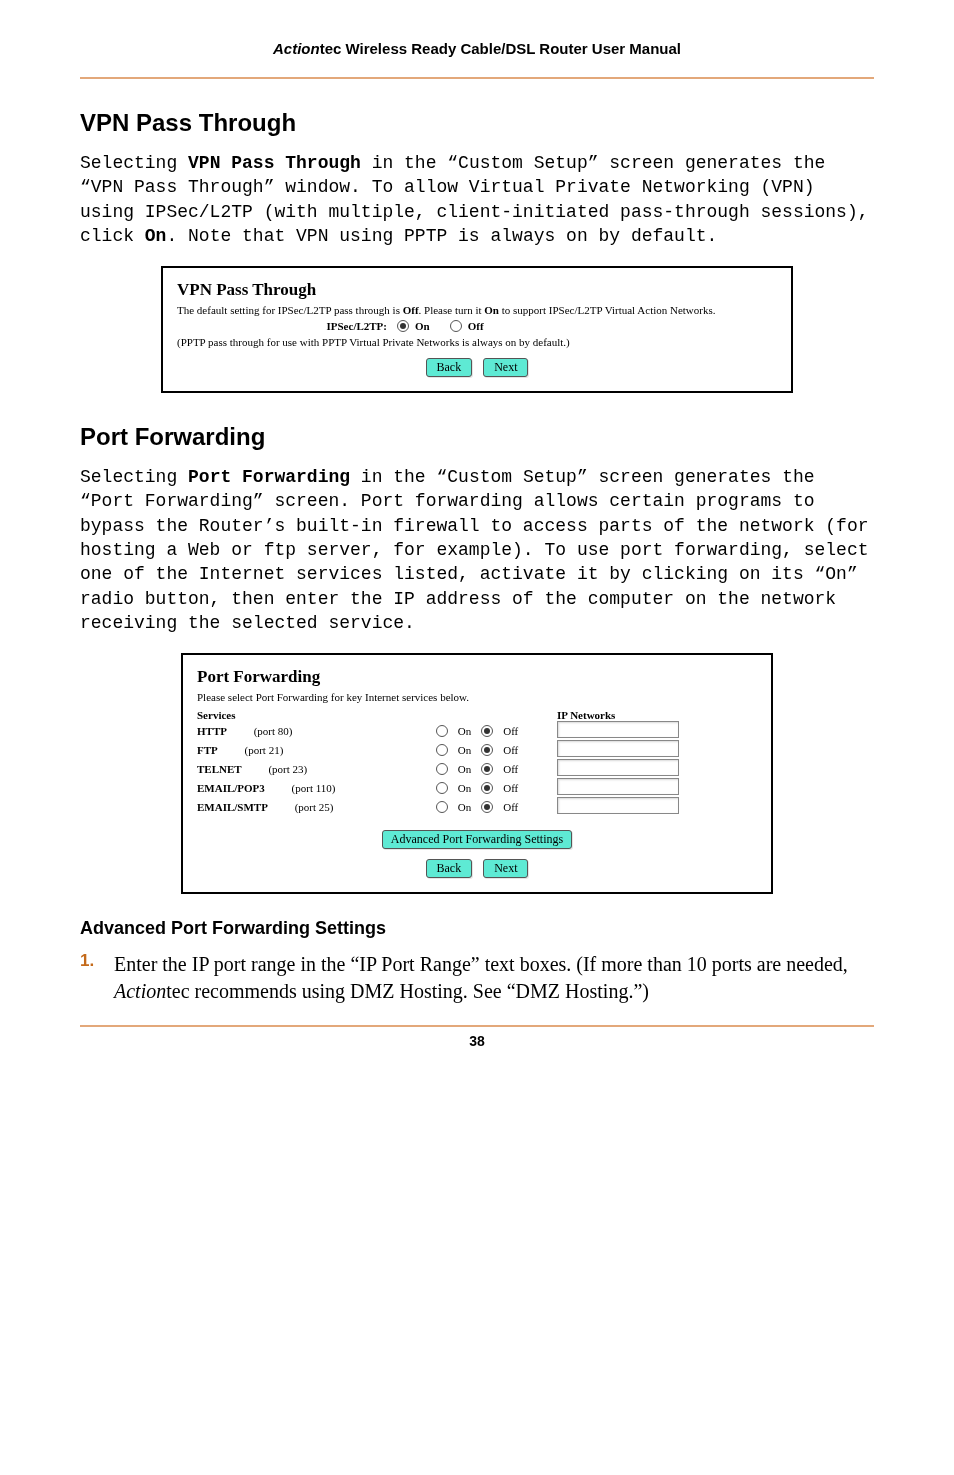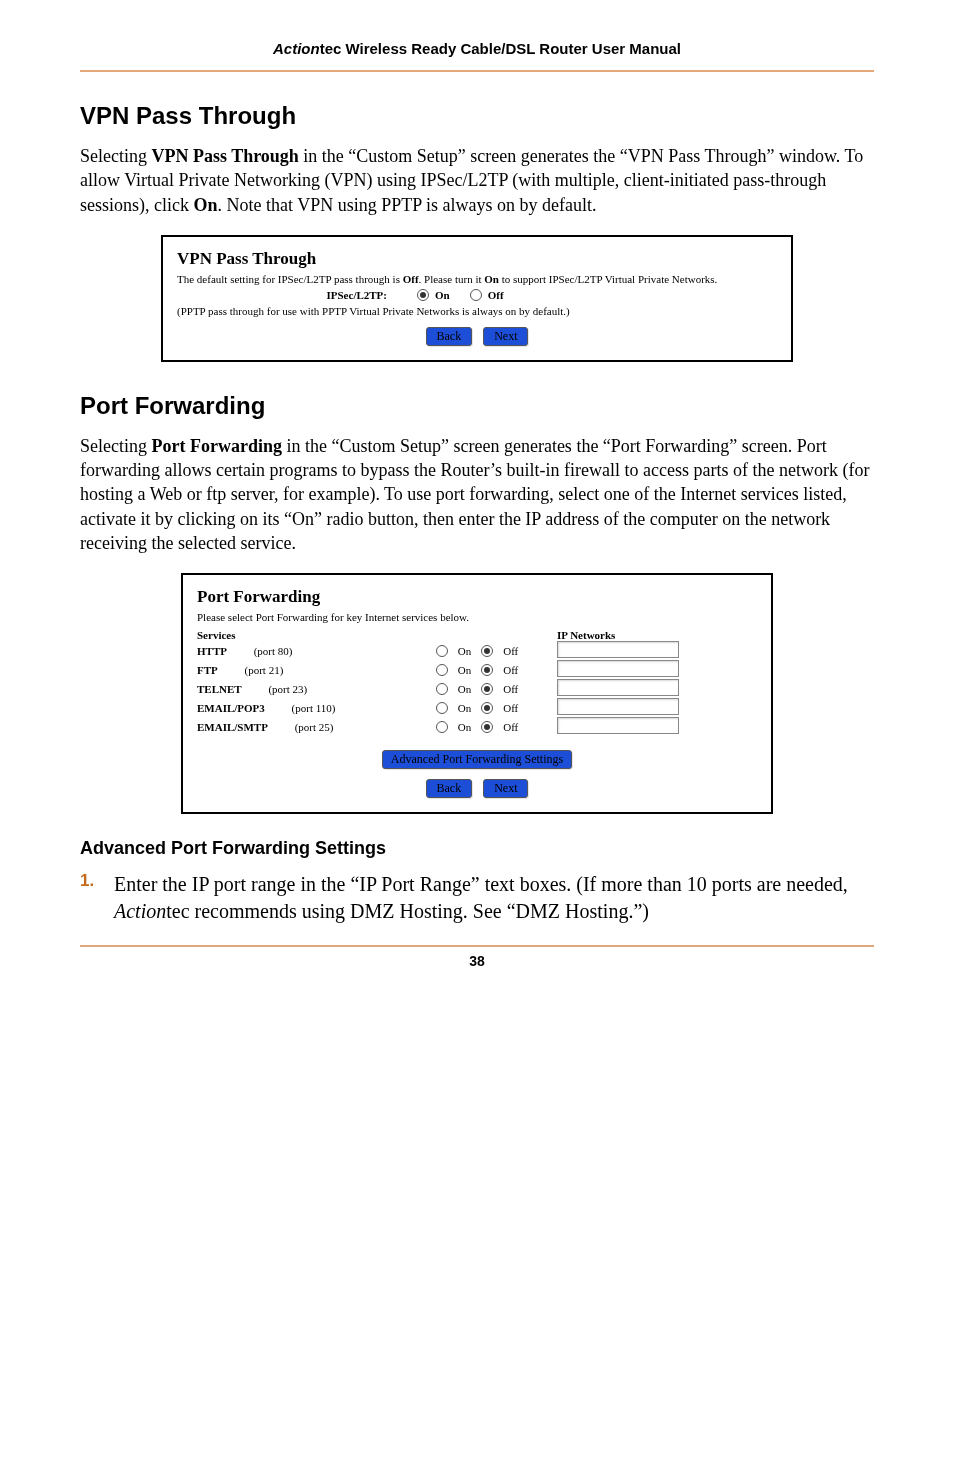--- a/index.html
+++ b/index.html
@@ -11,33 +11,33 @@
     width: 954px;
   }
   .page {
     padding: 40px 80px 40px 80px;
   }
   .header-bar {
     text-align: center;
     font-family: Arial, Helvetica, sans-serif;
     font-weight: bold;
     font-size: 15px;
-    padding-bottom: 13px;
+    padding-bottom: 20px;
     border-bottom: 2px solid #e3a87a;
     margin-bottom: 30px;
   }
   .header-bar .italic { font-style: italic; }
   h2.section-title {
     font-family: Arial, Helvetica, sans-serif;
     font-weight: bold;
     font-size: 24px;
     margin: 30px 0 14px 0;
   }
   p.body-text {
-    font-family: Liberation Serif, serif;
+    font-family: Liberation Mono, monospace;
     font-size: 18px;
     line-height: 1.35;
     margin: 0 0 18px 0;
   }
   .bold { font-weight: bold; }
   .italic { font-style: italic; }
 
   
   .figure-wrap {
     display: flex;
@@ -61,21 +61,20 @@
   }
   .fig-small {
     font-family: 'Times New Roman', Times, serif;
     font-size: 11px;
     margin: 4px 0;
   }
   .fig-row {
     display: flex;
     align-items: center;
     margin: 4px 0;
-    gap: 20px;
   }
   .fig-row-label {
     width: 210px;
     text-align: right;
     font-weight: bold;
     font-size: 11px;
     padding-right: 10px;
   }
   .radio-group {
     display: inline-flex;
@@ -102,21 +101,21 @@
     border-radius: 50%;
   }
   .btnrow {
     text-align: center;
     margin-top: 10px;
   }
   .ui-button {
     display: inline-block;
     border: 1px solid #555;
     border-radius: 3px;
-    background: #1d4ed8;
+    background: #5eead4;
     font-family: 'Times New Roman', Times, serif;
     font-size: 12px;
     padding: 1px 10px;
     margin: 0 4px;
     box-shadow: 1px 1px 0 rgba(0,0,0,.1);
   }
 
   
   .services-grid {
     display: grid;
@@ -191,21 +190,21 @@
 
   <h2 class="section-title">VPN Pass Through</h2>
   <p class="body-text">
     <span>Selecting </span><span class="bold">VPN Pass Through</span><span> in the “Custom Setup” screen generates the “VPN Pass Through” window. To allow Virtual Private Networking (VPN) using IPSec/L2TP (with multiple, client-initiated pass-through sessions), click </span><span class="bold">On</span><span>. Note that VPN using PPTP is always on by default.</span>
   </p>
 
   <div class="figure-wrap">
     <div class="figure-box fig1">
       <div class="fig-title">VPN Pass Through</div>
       <div class="fig-small">
-        <span>The default setting for IPSec/L2TP pass through is </span><span class="bold">Off</span><span>. Please turn it </span><span class="bold">On</span><span> to support IPSec/L2TP Virtual Private Networks.</span>
+        <span>The default setting for IPSec/L2TP pass through is </span><span class="bold">Off</span><span>. Please turn it </span><span class="bold">On</span><span> to support IPSec/L2TP Virtual Action Networks.</span>
       </div>
       <div class="fig-row">
         <div class="fig-row-label">IPSec/L2TP:</div>
         <div class="radio-group">
           <span class="radio-dot checked"></span>
           <span class="bold">On</span>
           <span style="width:8px"></span>
           <span class="radio-dot"></span>
           <span class="bold">Off</span>
         </div>

